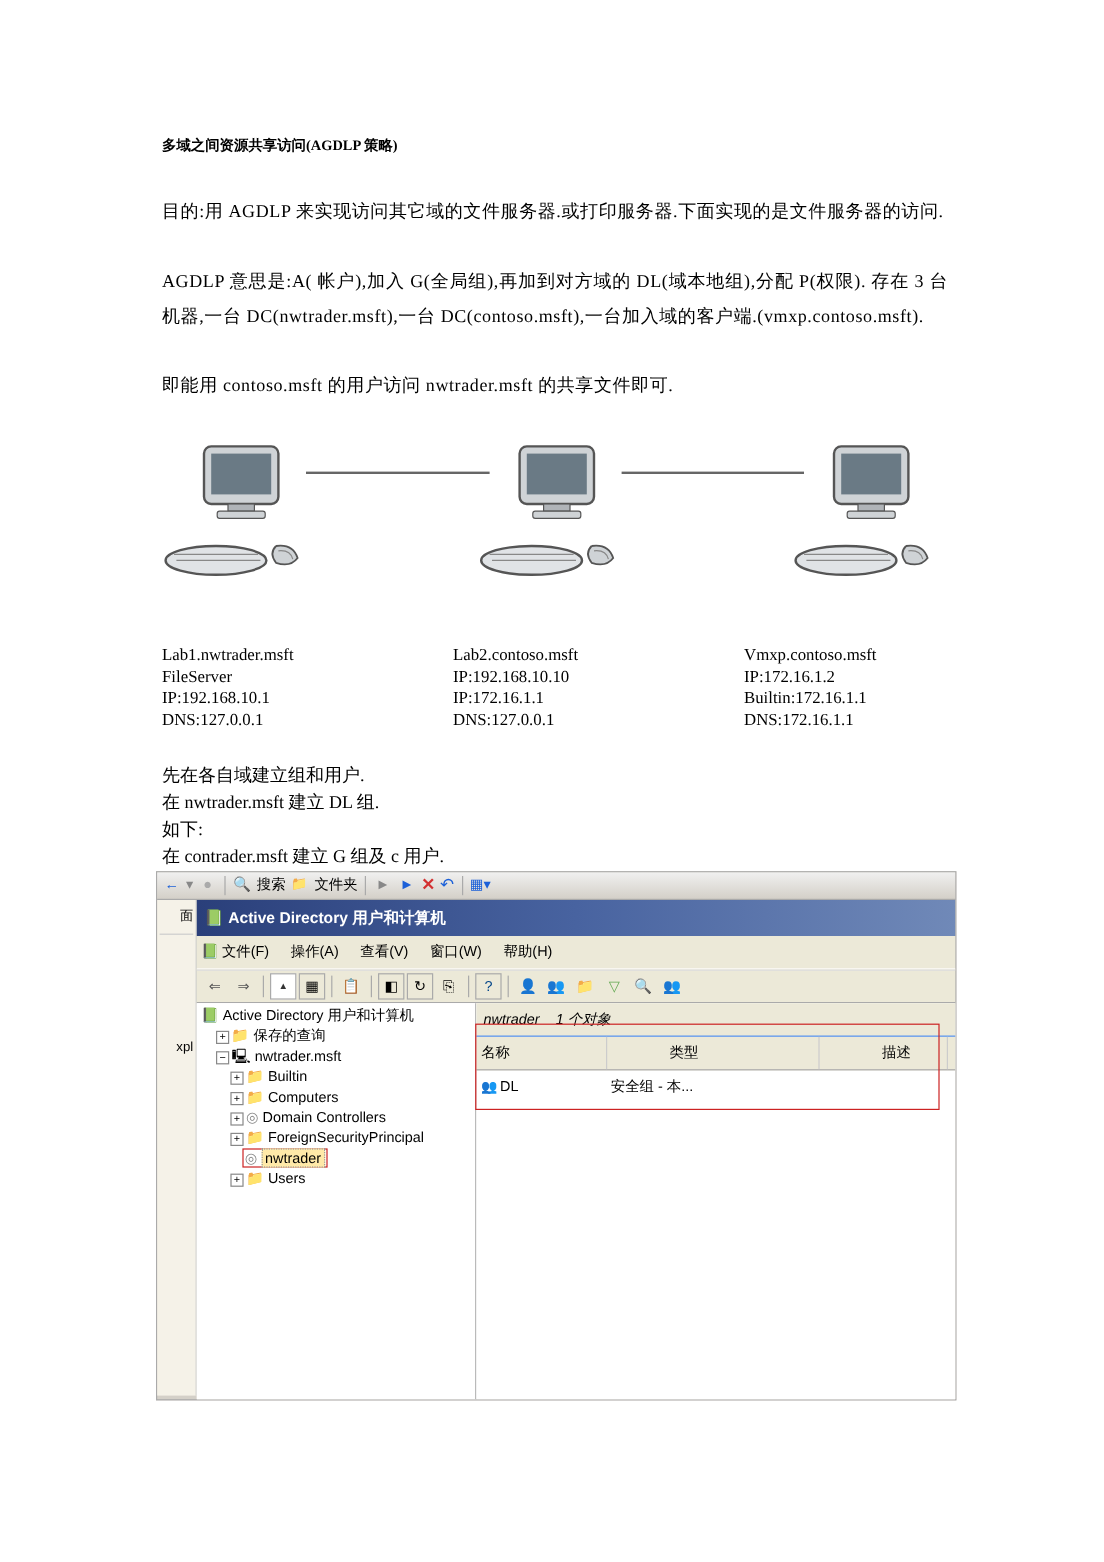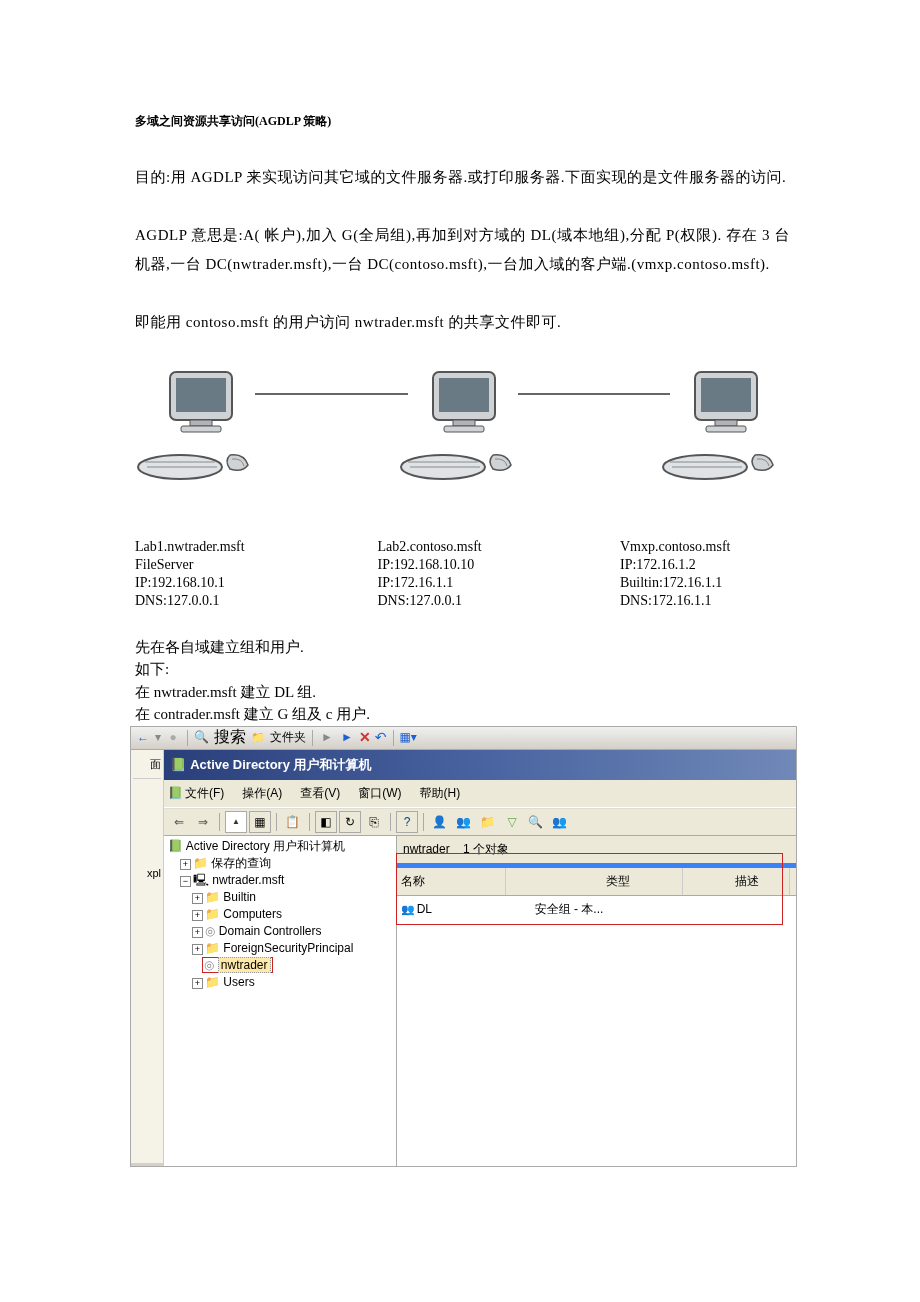--- a/index.html
+++ b/index.html
@@ -77,21 +77,21 @@
     background: linear-gradient(#f0f0f0, #d4d0c8);
     border-bottom: 1px solid #aaa;
     height: 22px;
     padding: 0 4px;
     gap: 4px;
   }
   .ss-top-toolbar .sep { width:1px; height:16px; background:#aaa; margin:0 2px;}
   .ss-top-toolbar .ico { width:16px; height:16px; display:inline-flex; align-items:center; justify-content:center;}
   .ico-blue-back::before{content:"←";color:#1c60d8;font-weight:bold;}
   .ico-folder::before{content:"📁";font-size:11px;}
-  .txt-search{font-size:16px;}
+  .txt-search{font-size:12px;}
   .ico-forward-grey::before{content:"►";color:#888;}
   .ico-fwd-blue::before{content:"►";color:#1c60d8;}
   .ico-x-red{color:#d33030;font-weight:bold;font-size:14px;}
   .ico-undo-blue{color:#1c60d8;font-size:14px;}
   .ico-grid-blue{color:#1c60d8;font-size:12px;}
 
   .ss-row2 {
     display: flex;
     align-items: flex-start;
   }
@@ -178,38 +178,39 @@
 
   .mmc-list {
     flex: 1;
     font-size: 12px;
     background: #fff;
     position: relative;
   }
   .list-head-row {
     background: #ece9d8;
     display: flex;
-    border-bottom: 5px solid #3b82f6;
+    border-bottom: 1px solid #3b82f6;
+    font-style: italic;
   }
   .list-head-row .path {
     padding: 2px 6px;
     flex:1;
   }
   .list-cols {
     display: flex;
     background: #ece9d8;
     border-bottom: 1px solid #aaa;
     gap: 48px;
   }
   .list-cols div {
     border-right: 1px solid #ccc;
     padding: 2px 4px;
   }
   .c-name{width:100px;}
-  .c-type{width:120px;text-align:center;}
+  .c-type{width:120px;}
   .c-desc{width:50px;}
   .list-row {
     display: flex;
     padding: 1px 0;
   }
   .list-row div { padding: 1px 4px; }
   .hl-red-wrap{
     position:absolute;
     border:1px solid #c22;
     left:-1px; top:17px; width:385px; height:70px;
@@ -289,22 +290,22 @@
     <div class="label-col">
       <div>Vmxp.contoso.msft</div>
       <div>IP:172.16.1.2</div>
       <div>Builtin:172.16.1.1</div>
       <div>DNS:172.16.1.1</div>
     </div>
   </div>
 
   <div style="font-family:'Times New Roman','SimSun';line-height:1.5;">
     <div>先在各自域建立组和用户.</div>
+    <div>在 nwtrader.msft 建立 DL 组.</div>
     <div>如下:</div>
-    <div>在 nwtrader.msft 建立 DL 组.</div>
     <div>在 contrader.msft 建立 G 组及 c 用户.</div>
   </div>
 
   <div class="ss">
     <div class="ss-top-toolbar">
       <span class="ico ico-blue-back"></span>
       <span style="color:#888;">▾</span>
       <span class="ico" style="color:#aaa;">●</span>
       <span class="sep"></span>
       <span class="ico">🔍</span>

